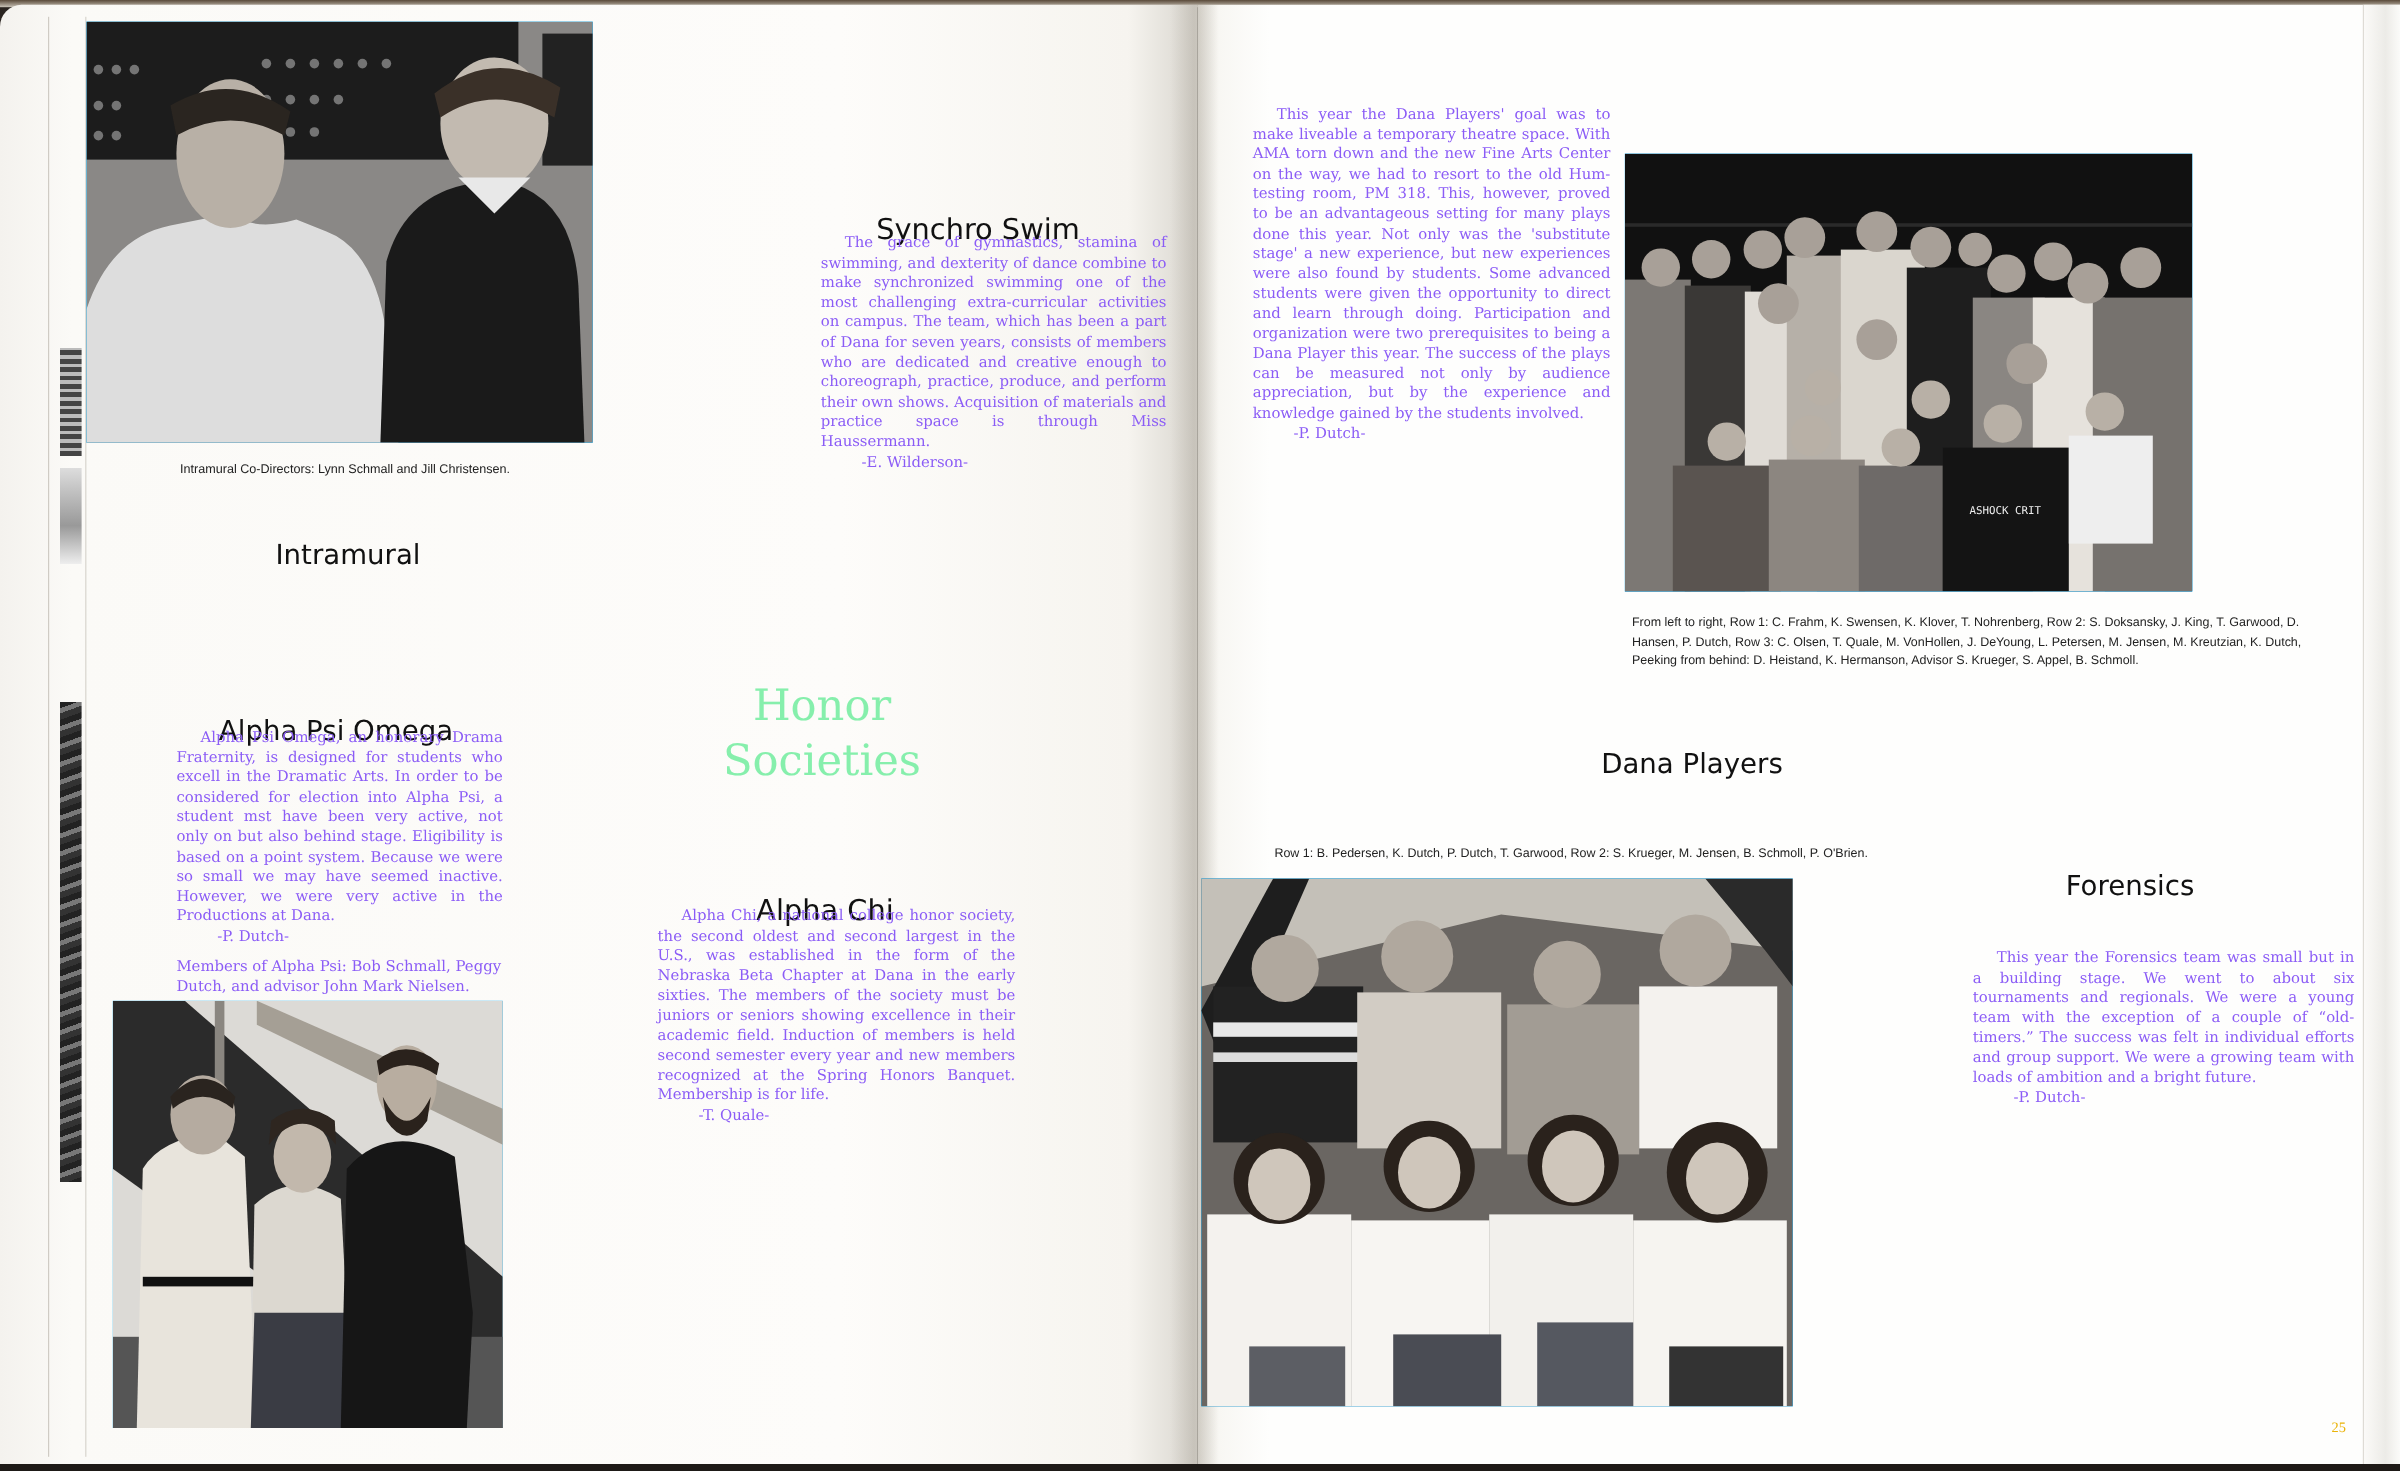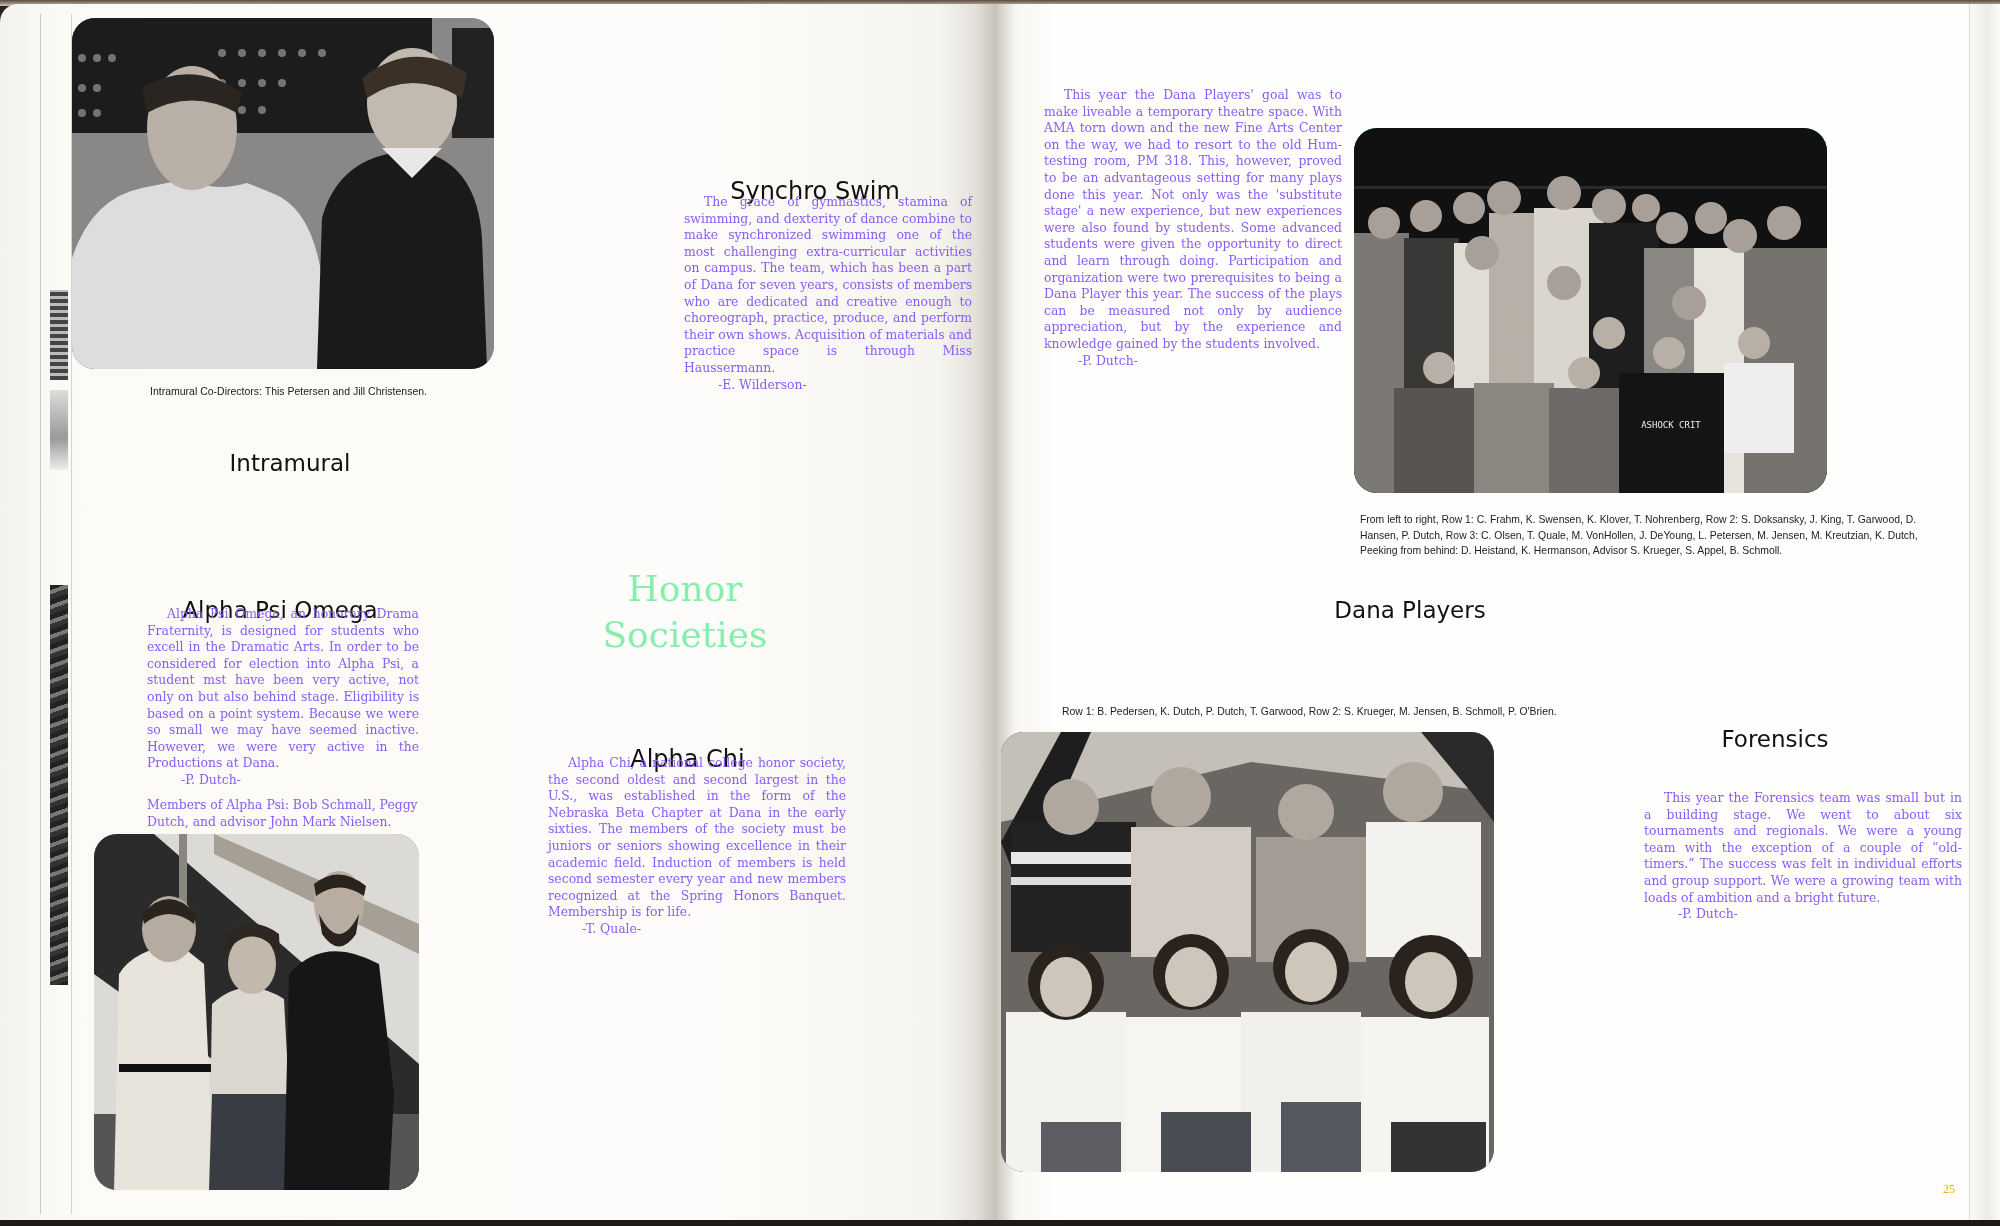--- a/index.html
+++ b/index.html
@@ -28,21 +28,20 @@
     background: linear-gradient(to right, #fbfaf8, #ecebe7 60%, #fbfbf9);
     border-left: 1px solid #dedbd5;
   }
   .margin-strip {
     position: absolute; left: 50px; width: 18px;
     background: repeating-linear-gradient(170deg, #555 0 3px, #999 3px 6px, #333 6px 9px);
   }
   .photo {
     position: absolute; overflow: hidden;
     background: #0ea5e9;
-    border-radius: 23px;
   }
   .photo svg { width: 100%; height: 100%; display: block; }
   .caption {
     position: absolute;
     font-family: "Liberation Sans", sans-serif;
     font-size: 10.5px; line-height: 15px; color: #222;
   }
   .heading {
     position: absolute; text-align: center;
     font-family: "DejaVu Sans", sans-serif;
@@ -116,21 +115,21 @@
       <rect x="380" y="10" width="42" height="110" fill="#222"></rect>
       <path d="M0 351 L0 240 Q20 180 70 170 L120 160 Q140 175 175 165 L200 175 Q240 190 250 260 L260 351 Z" fill="#ddd"></path>
       <ellipse cx="120" cy="110" rx="45" ry="62" fill="#b8b0a6"></ellipse>
       <path d="M70 70 Q120 40 170 75 L165 95 Q120 70 75 95 Z" fill="#2a2520"></path>
       <path d="M245 351 L250 200 Q265 145 320 135 L355 135 Q405 150 410 220 L415 351 Z" fill="#1a1a1a"></path>
       <ellipse cx="340" cy="85" rx="45" ry="55" fill="#c2bab0"></ellipse>
       <path d="M290 60 Q340 20 395 55 L390 80 Q340 50 295 80 Z" fill="#3a3028"></path>
       <path d="M310 130 L340 160 L370 130 Z" fill="#e8e8e8"></path>
     </svg>
   </div>
-  <div class="caption" style="left:150px;top:384px;width:360px;">Intramural Co-Directors: This Petersen and Jill Christensen.</div>
+  <div class="caption" style="left:150px;top:384px;width:360px;">Intramural Co-Directors: Lynn Schmall and Jill Christensen.</div>
   <div class="heading" style="left:165px;top:418px;width:250px;">Intramural</div>
 
   <div class="heading" style="left:690px;top:145px;width:250px;font-size:24px;">Synchro Swim</div>
   <div class="body-text" style="left:684px;top:194px;width:288px;">
     <p>The grace of gymnastics, stamina of swimming, and dexterity of dance combine to make synchronized swimming one of the most challenging extra-curricular activities on campus. The team, which has been a part of Dana for seven years, consists of members who are dedicated and creative enough to choreograph, practice, produce, and perform their own shows. Acquisition of materials and practice space is through Miss Haussermann.</p>
     <div class="byline">-E. Wilderson-</div>
   </div>
 
   <div class="heading" style="left:150px;top:565px;width:260px;">Alpha Psi Omega</div>
   <div class="body-text" style="left:147px;top:606px;width:272px;">
@@ -226,21 +225,21 @@
           <circle cx="155" cy="235" r="17"></circle>
           <circle cx="230" cy="245" r="16"></circle>
         <circle cx="165" cy="195" r="15"></circle>
           <circle cx="255" cy="205" r="16"></circle>
           <circle cx="315" cy="225" r="16"></circle>
           <circle cx="400" cy="215" r="16"></circle>
       </g>
     </svg>
   </div>
   <div class="caption" style="left:1360px;top:512px;width:594px;font-size:10.4px;line-height:15.5px;">From left to right, Row 1: C. Frahm, K. Swensen, K. Klover, T. Nohrenberg, Row 2: S. Doksansky, J. King, T. Garwood, D. Hansen, P. Dutch, Row 3: C. Olsen, T. Quale, M. VonHollen, J. DeYoung, L. Petersen, M. Jensen, M. Kreutzian, K. Dutch, Peeking from behind: D. Heistand, K. Hermanson, Advisor S. Krueger, S. Appel, B. Schmoll.</div>
-  <div class="heading" style="left:1300px;top:565px;width:220px;">Dana Players</div>
+  <div class="heading" style="left:1300px;top:592px;width:220px;">Dana Players</div>
 
   <div class="caption" style="left:1062px;top:704px;width:600px;font-size:10.4px;white-space:nowrap;">Row 1: B. Pedersen, K. Dutch, P. Dutch, T. Garwood, Row 2: S. Krueger, M. Jensen, B. Schmoll, P. O'Brien.</div>
   <div class="heading" style="left:1690px;top:694px;width:170px;">Forensics</div>
 
   <div class="photo" style="left:1001px;top:732px;width:493px;height:440px;">
     <svg viewBox="0 0 493 440" preserveAspectRatio="none">
       <rect width="493" height="440" fill="#6a6662"></rect>
       <polygon points="0,0 493,0 493,60 250,30 0,90" fill="#c4c0b8"></polygon>
       <polygon points="0,110 60,0 90,0 20,160" fill="#1e1e1e"></polygon>
       <polygon points="420,0 493,0 493,90 470,60" fill="#2a2a2a"></polygon>

